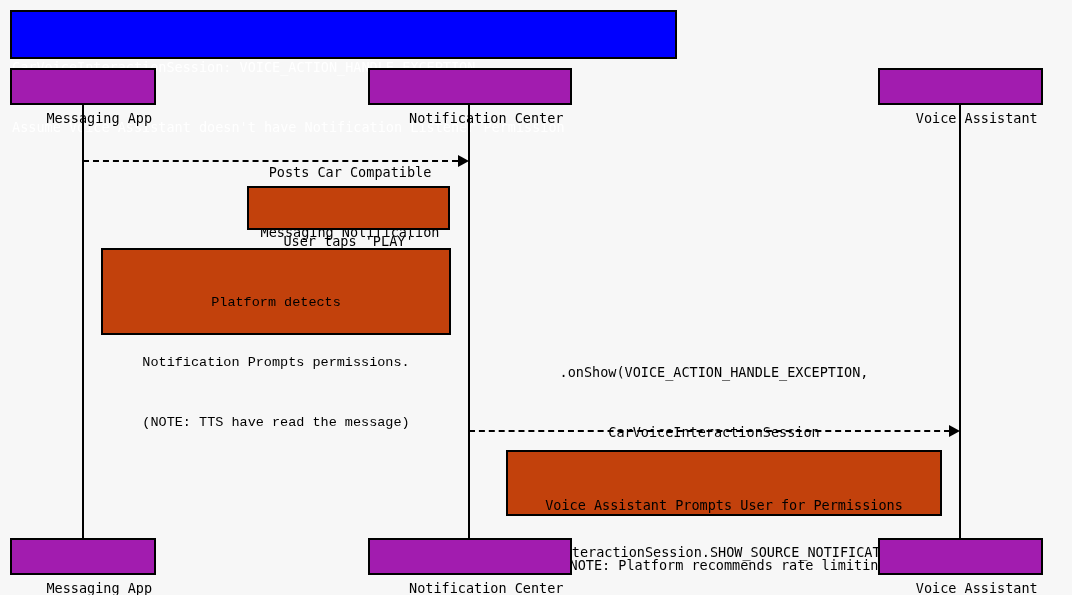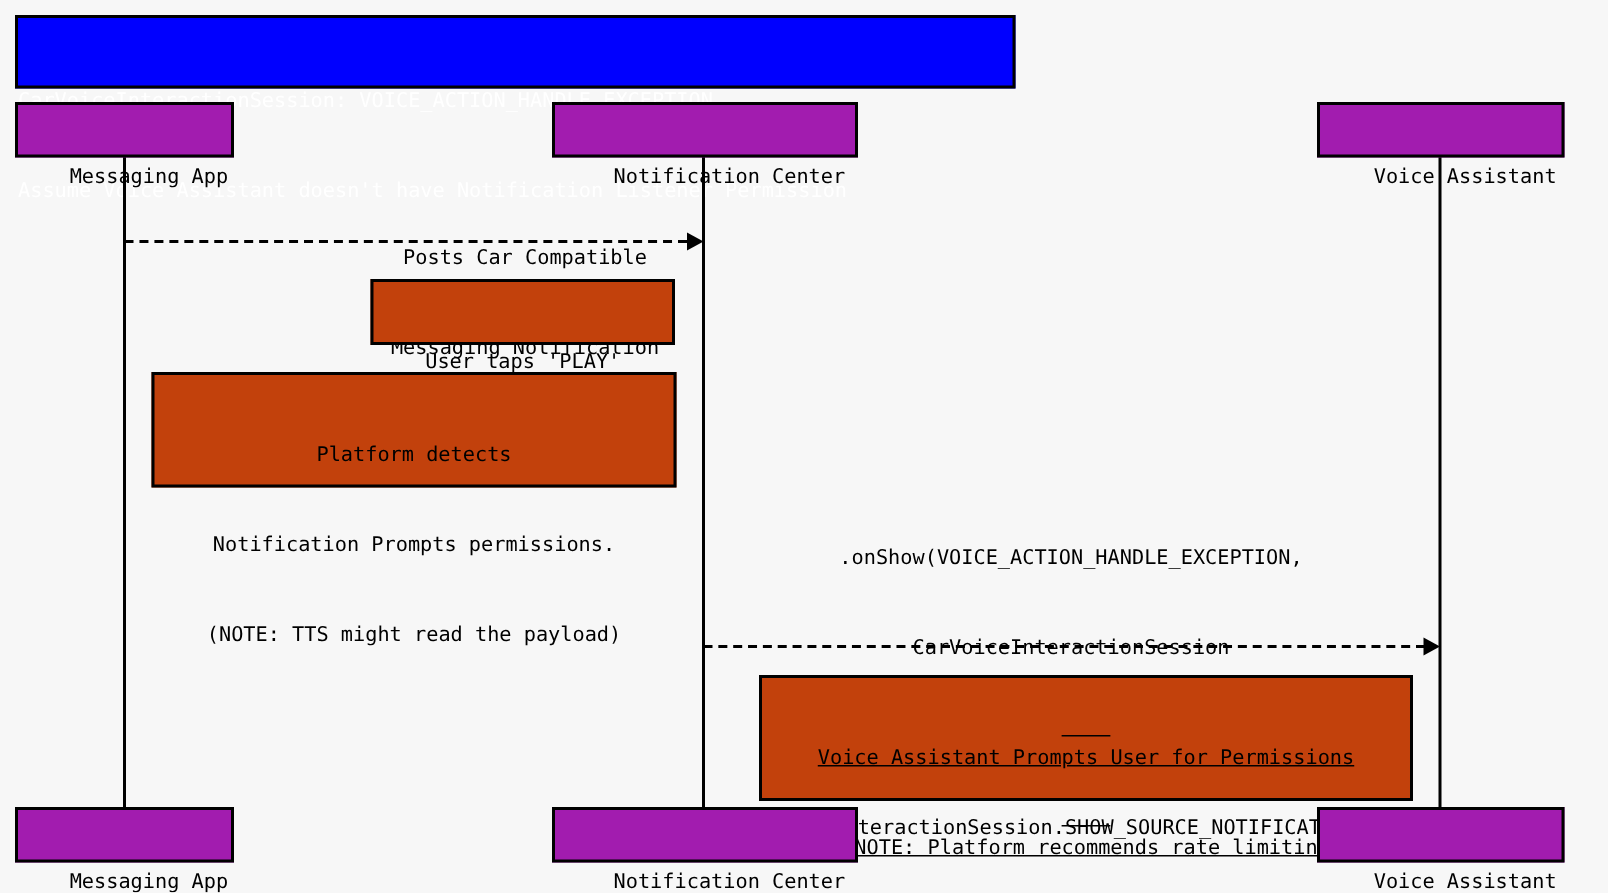--- a/index.html
+++ b/index.html
@@ -125,37 +125,37 @@
   </div>
 
   <div class="arrow-line" style="left:83px; top:160px; width:375px;"></div>
   <div class="arrow-head" style="left:458px; top:155px;"></div>
 
   <div class="note" style="left:247px; top:186px; width:203px; height:44px;">
     <span class="nline">User taps 'PLAY'</span>
     <span class="nline">on Msg Notification</span>
   </div>
 
-  <div class="note" style="left:101px; top:248px; width:350px; height:77px;">
+  <div class="note" style="left:101px; top:248px; width:350px; height:87px;font-family:Liberation Mono, monospace;">
     <span class="nline">Platform detects</span>
     <span class="nline">Notification Prompts permissions.</span>
-    <span class="nline">(NOTE: TTS might read the payload)</span>
+    <span class="nline">(NOTE: TTS have read the message)</span>
   </div>
 
   <div class="msg-label" style="left:468px; top:322px; width:492px;">
     <span class="mline">.onShow(VOICE_ACTION_HANDLE_EXCEPTION,</span>
     <span class="mline">CarVoiceInteractionSession</span>
     <span class="mline">Bundle payload,</span>
     <span class="mline">VoiceInteractionSession.SHOW_SOURCE_NOTIFICATION)</span>
   </div>
 
   <div class="arrow-line" style="left:469px; top:430px; width:481px;"></div>
   <div class="arrow-head" style="left:949px; top:425px;"></div>
 
-  <div class="note" style="left:506px; top:450px; width:436px; height:84px;text-decoration:underline;">
+  <div class="note" style="left:506px; top:450px; width:436px; height:66px;">
     <span class="nline">Voice Assistant Prompts User for Permissions</span>
     <span class="nline">(NOTE: Platform recommends rate limiting</span>
     
   </div>
 
   <div class="participant" style="left:10px; top:538px; width:146px; height:37px;">
     <span>Messaging App</span>
   </div>
   <div class="participant" style="left:368px; top:538px; width:204px; height:37px;">
     <span>Notification Center</span>

